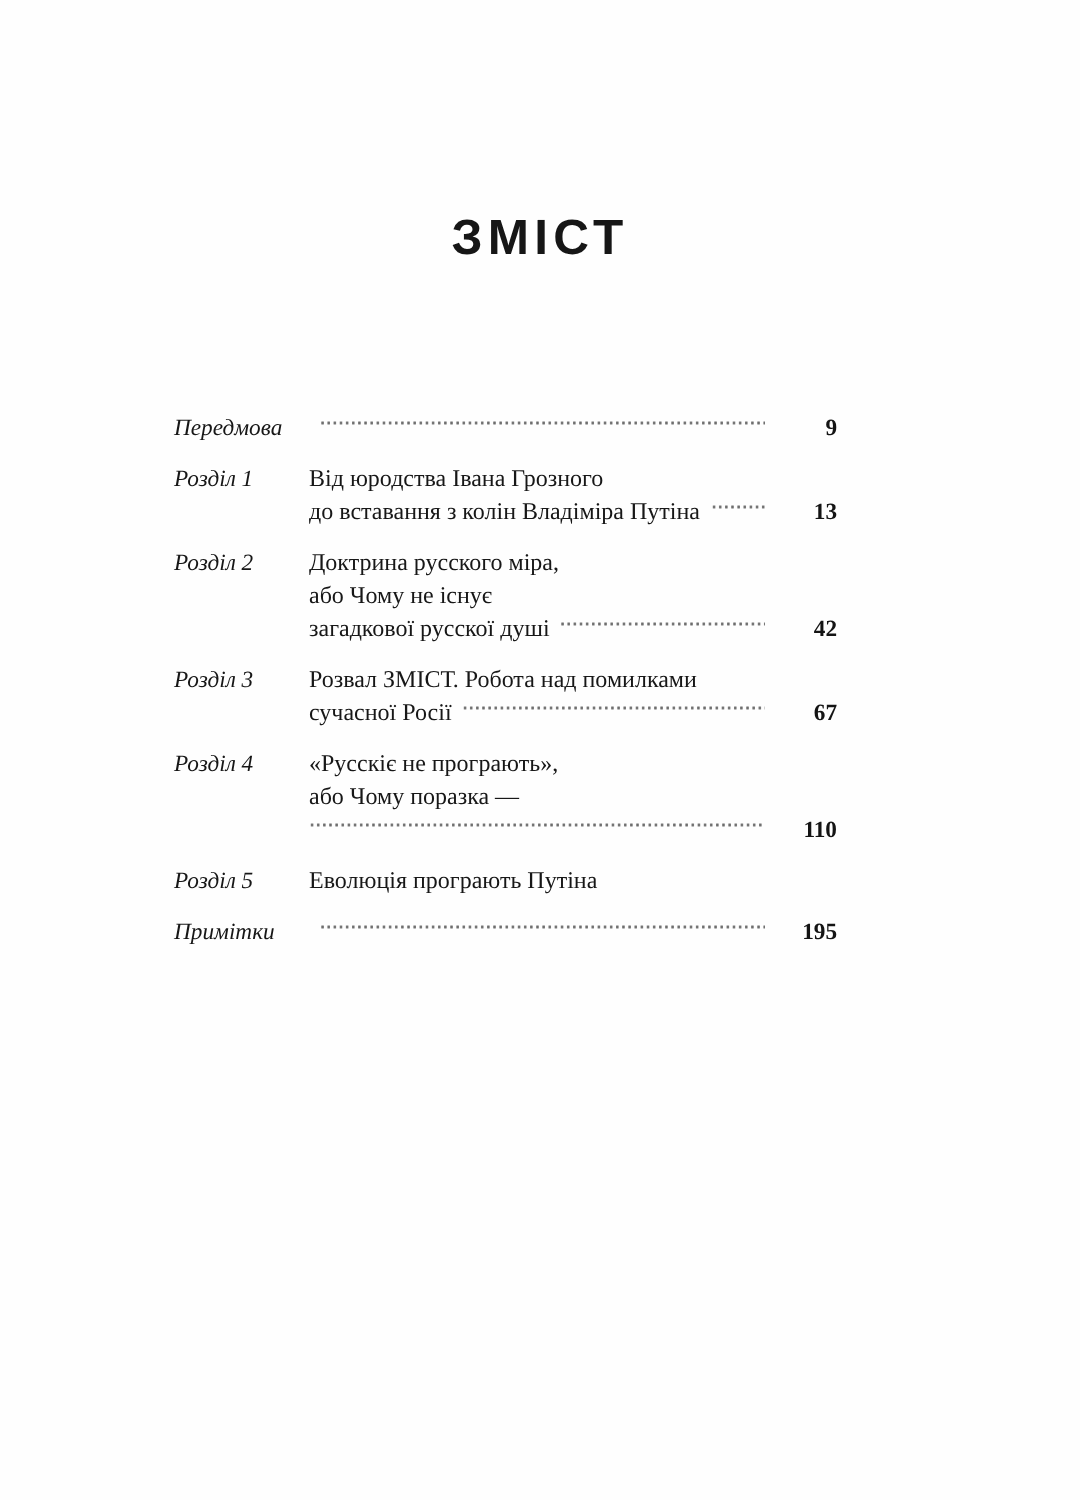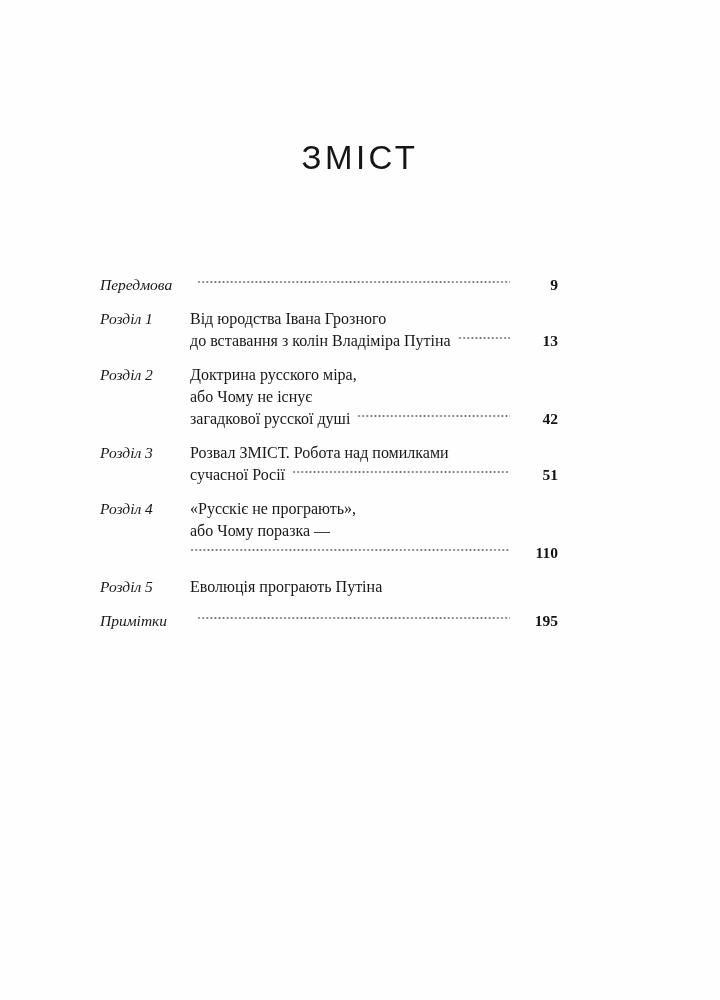--- a/index.html
+++ b/index.html
@@ -26,38 +26,39 @@
   }
 
   
   .toc-title {
     position: absolute;
     left: 0;
     top: 138px;
     width: 720px;
     text-align: center;
     font-family: "Liberation Sans", sans-serif;
-    font-weight: 400;
+    font-weight: 700;
     font-size: 33px;
     letter-spacing: 3.5px;
     color: #161616;
     line-height: 40px;
   }
 
   
   .toc {
     position: absolute;
     left: 100px;
     top: 268px;
     width: 458px;
   }
 
   .entry {
     position: relative;
     margin-bottom: 12px;
+    margin-left: 16px;
   }
 
   .row {
     display: flex;
     align-items: baseline;
     height: 22px;
     line-height: 22px;
   }
 
   
@@ -172,21 +173,21 @@
       <div class="row nolead">
         <span class="label">Розділ 3</span>
         <span class="ttl">Розвал ЗМІСТ. Робота над помилками</span>
         <span class="leader"></span>
         <span class="pg"></span>
       </div>
       <div class="row">
         <span class="label"></span>
         <span class="ttl">сучасної Росії</span>
         <span class="leader"></span>
-        <span class="pg">51</span>
+        <span class="pg">67</span>
       </div>
     </div>
 
     <div class="entry">
       <div class="row nolead">
         <span class="label">Розділ 4</span>
         <span class="ttl">«Русскіє не програють»,</span>
         <span class="leader"></span>
         <span class="pg"></span>
       </div>

